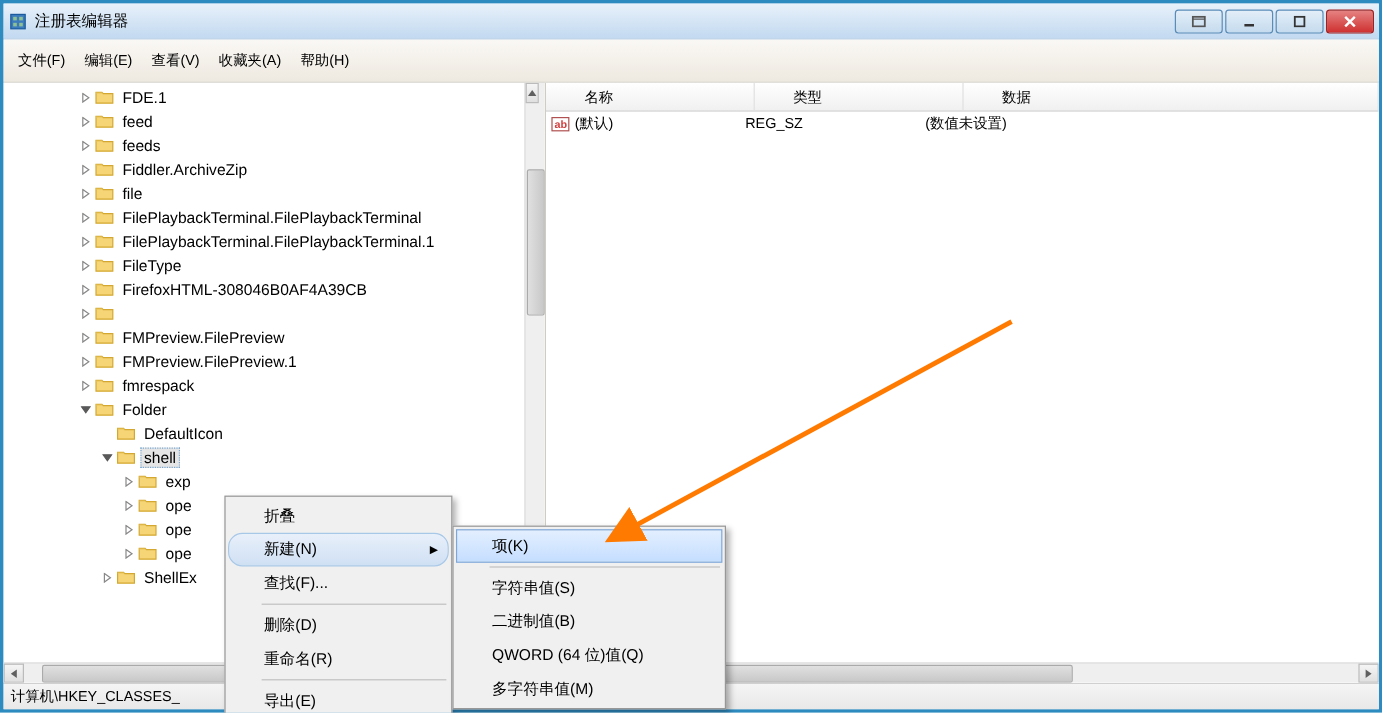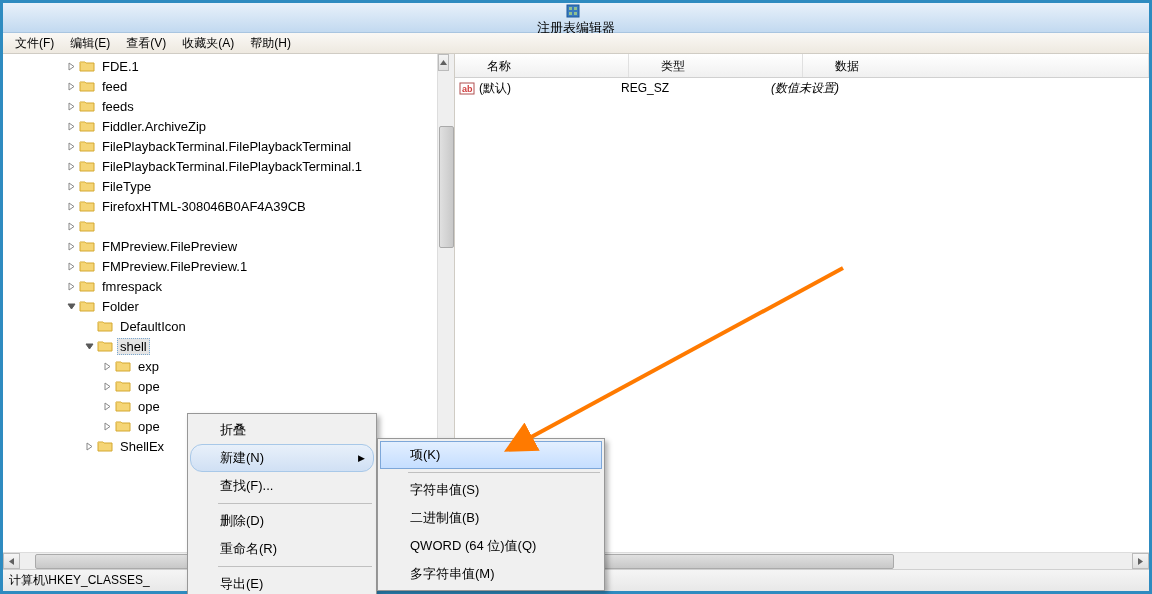--- a/index.html
+++ b/index.html
@@ -22,21 +22,20 @@
       position: relative;
     }
     
     .titlebar {
       height: 30px;
       background: linear-gradient(to bottom, #e8f1fa 0%, #d5e5f5 50%, #c2d9f0 100%);
       display: flex;
       align-items: center;
       padding: 0 4px;
       border-bottom: 1px solid #a9c5e0;
-      flex-direction: column;
     }
     
     .app-icon {
       width: 16px;
       height: 16px;
       margin-right: 6px;
       display: inline-flex;
       align-items: center;
       justify-content: center;
     }
@@ -67,21 +66,21 @@
     }
     
     .win-btn.close {
       background: linear-gradient(to bottom, #e58282, #cf3030);
       border-color: #a02020;
     }
     
     .win-btn svg { width: 12px; height: 10px; }
     
     .menubar {
-      height: 21px;
+      height: 36px;
       background: linear-gradient(to bottom, #faf8f5, #eee9e0);
       border-bottom: 1px solid #d0ccc4;
       display: flex;
       align-items: center;
       padding: 0 4px;
     }
     
     .menu-item {
       padding: 3px 8px;
       cursor: pointer;
@@ -252,21 +251,21 @@
     .list-row .val-icon {
       width: 16px;
       height: 16px;
       margin-right: 4px;
       display: inline-flex;
     }
     
     .list-row .cell { font-size: 12px; }
     .list-row .cell.name { width: 142px; }
     .list-row .cell.type { width: 150px; }
-    .list-row .cell.data { flex: 1; font-style: italic; }
+    .list-row .cell.data { flex: 1; }
     
     .statusbar {
       height: 22px;
       background: linear-gradient(to bottom, #f5f5f5, #e8e8e8);
       border-top: 1px solid #d0d0d0;
       display: flex;
       align-items: center;
       padding: 0 6px;
       font-size: 12px;
     }
@@ -442,20 +441,35 @@
                 <svg viewBox="0 0 9 9">
                   <path d="M2,1 L7,4.5 L2,8 Z" fill="none" stroke="#888" stroke-width="1"></path>
                 </svg>
               </span>
               <span class="folder-icon">
                 <svg viewBox="0 0 16 16">
                   <path d="M1,4 L1,13 L15,13 L15,5 L7,5 L6,4 Z" fill="#f5d576" stroke="#d4a830"></path>
                   <path d="M1,4 L6,4 L7,5 L1,5 Z" fill="#e8c45c"></path>
                 </svg>
               </span>
+              <span class="label">file</span>
+            </div>
+            <div class="tree-item">
+              <span class="indent" style="width:60px"></span>
+              <span class="expander">
+                <svg viewBox="0 0 9 9">
+                  <path d="M2,1 L7,4.5 L2,8 Z" fill="none" stroke="#888" stroke-width="1"></path>
+                </svg>
+              </span>
+              <span class="folder-icon">
+                <svg viewBox="0 0 16 16">
+                  <path d="M1,4 L1,13 L15,13 L15,5 L7,5 L6,4 Z" fill="#f5d576" stroke="#d4a830"></path>
+                  <path d="M1,4 L6,4 L7,5 L1,5 Z" fill="#e8c45c"></path>
+                </svg>
+              </span>
               <span class="label">FilePlaybackTerminal.FilePlaybackTerminal</span>
             </div>
             <div class="tree-item">
               <span class="indent" style="width:60px"></span>
               <span class="expander">
                 <svg viewBox="0 0 9 9">
                   <path d="M2,1 L7,4.5 L2,8 Z" fill="none" stroke="#888" stroke-width="1"></path>
                 </svg>
               </span>
               <span class="folder-icon">

